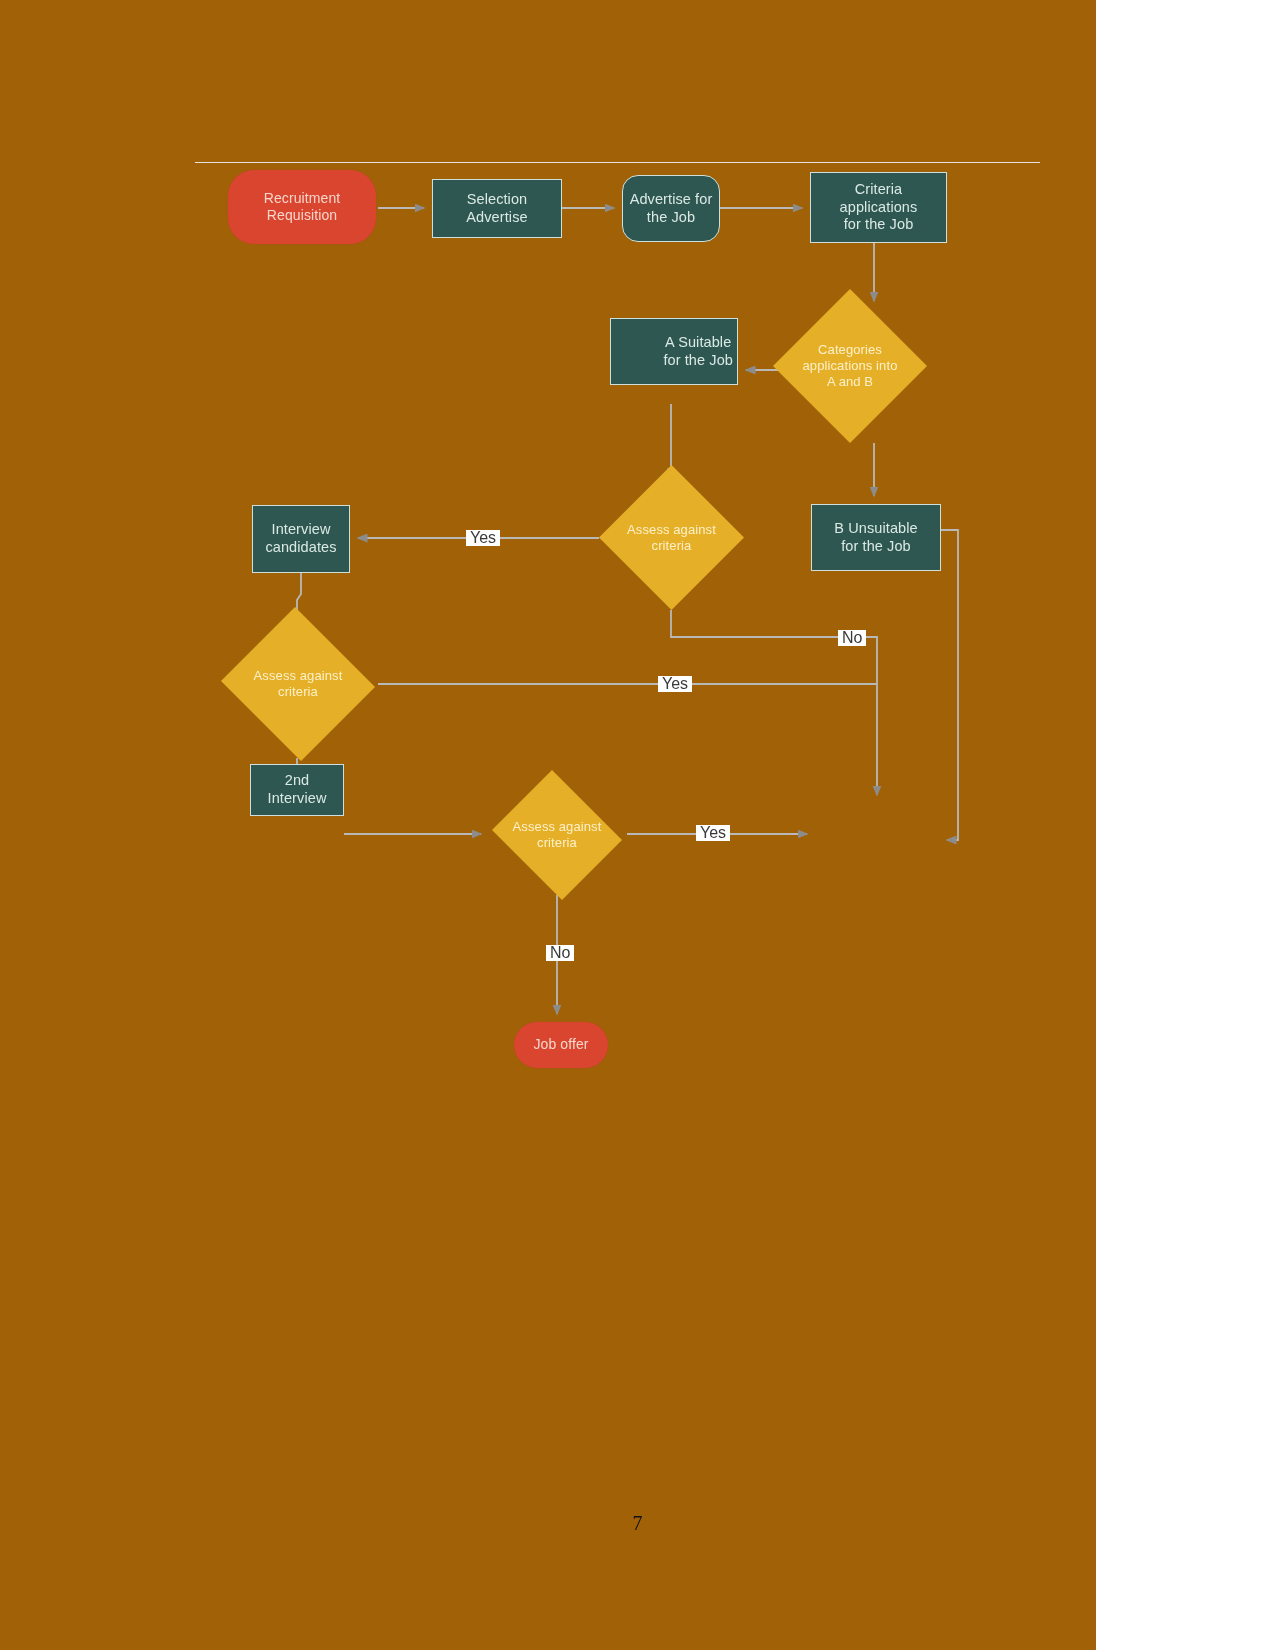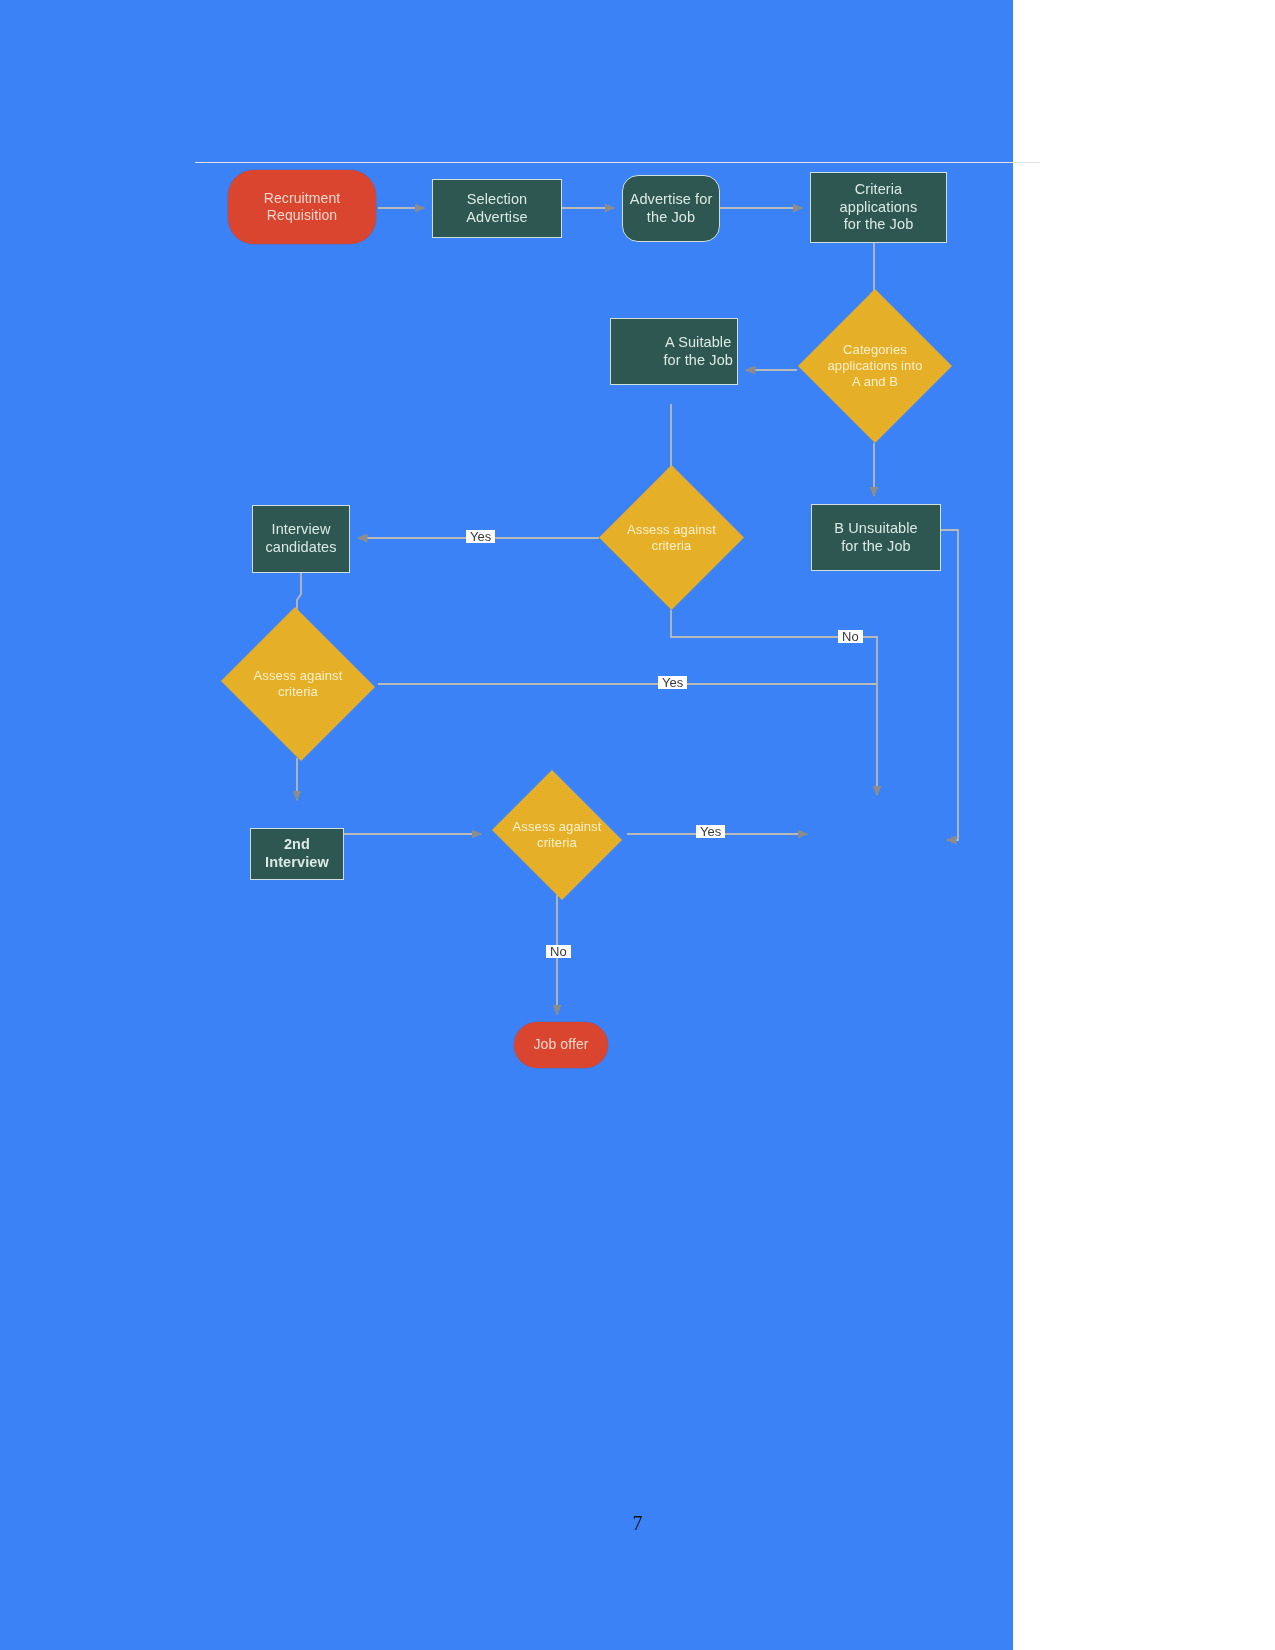--- a/index.html
+++ b/index.html
@@ -11,23 +11,23 @@
     width: 1275px;
     height: 1650px;
     position: relative;
     font-family: "Liberation Sans", sans-serif;
     overflow: hidden;
   }
 
   #page {
     position: absolute;
     left: 0; top: 0;
-    width: 1013px;
-    height: 1650px;
-    background: #3b82f6;
+    width: 1096px;
+    height: 1650px;
+    background: #a16207;
   }
 
   
   .top-rule {
     position: absolute;
     left: 195px;
     top: 162px;
     width: 845px;
     height: 1px;
     background: #e2e2e2;
@@ -100,21 +100,21 @@
   }
   .n-decision .node-label {
     position: relative;
     z-index: 2;
   }
 
   
   .edge-label {
     position: absolute;
     color: #3a3a3a;
-    font-size: 13px;
+    font-size: 16px;
     font-family: "Liberation Sans", sans-serif;
     background: #ffffff;
     padding: 0 4px;
     line-height: 1;
     user-select: none;
     white-space: nowrap;
   }
 
   .page-number {
     position: absolute;
@@ -191,21 +191,21 @@
     <div class="node n-process" style="left:622px; top:175px; width:98px; height:67px;border-radius:16px;">
       <span class="node-label">Advertise for
 the Job</span>
     </div>
 
     <div class="node n-process" style="left:810px; top:172px; width:137px; height:71px;">
       <span class="node-label">Criteria applications
 for the Job</span>
     </div>
 
-    <div class="node n-decision" style="left:798px; top:289px; width:154px; height:154px;">
+    <div class="node n-decision" style="left:773px; top:289px; width:154px; height:154px;">
       <span class="diamond-bg"></span>
       <span class="node-label">Categories
 applications into
 A and B</span>
     </div>
 
     <div class="node n-process" style="left:610px; top:318px; width:128px; height:67px;justify-content:flex-end;">
       <span class="node-label">A Suitable
 for the Job</span>
     </div>
@@ -225,21 +225,21 @@
       <span class="node-label">Interview
 candidates</span>
     </div>
 
     <div class="node n-decision" style="left:218px; top:610px; width:160px; height:148px;">
       <span class="diamond-bg"></span>
       <span class="node-label">Assess against
 criteria</span>
     </div>
 
-    <div class="node n-process" style="left:250px; top:828px; width:94px; height:52px;font-weight:bold;">
+    <div class="node n-process" style="left:250px; top:764px; width:94px; height:52px;">
       <span class="node-label">2nd
 Interview</span>
     </div>
 
     <div class="node n-decision" style="left:487px; top:775px; width:140px; height:120px;">
       <span class="diamond-bg"></span>
       <span class="node-label">Assess against
 criteria</span>
     </div>
 

